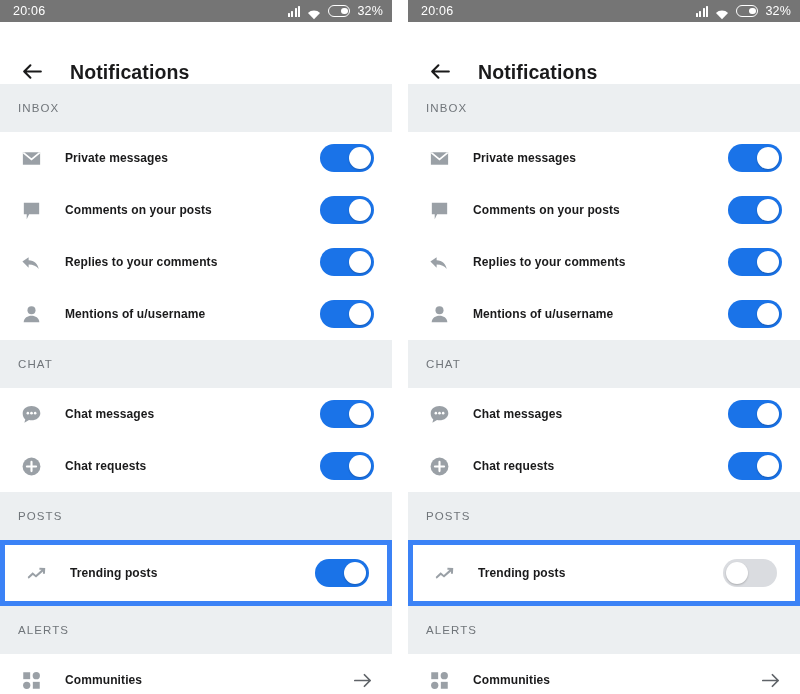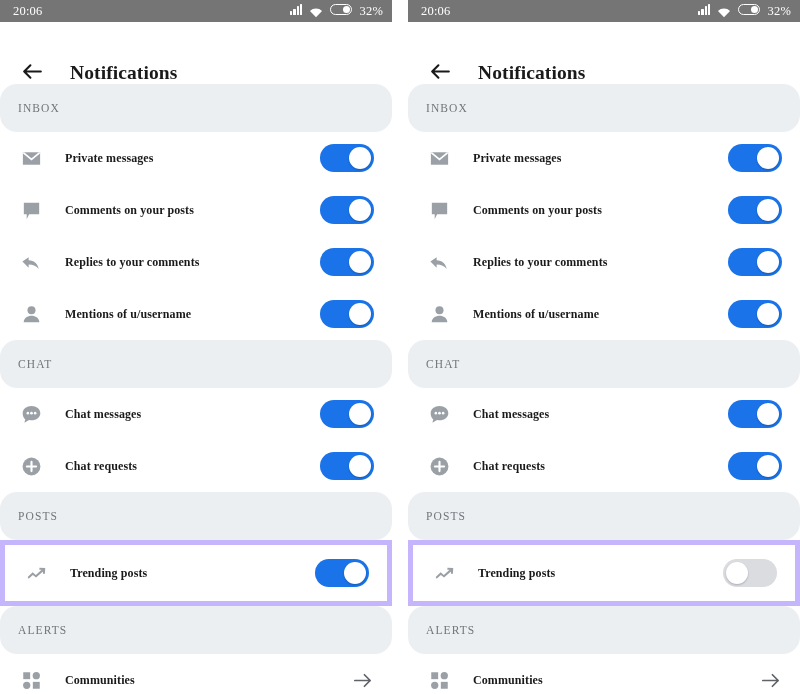--- a/index.html
+++ b/index.html
@@ -2,41 +2,41 @@
 <html><head>
 <meta charset="utf-8">
 <style>
   * { box-sizing: border-box; margin: 0; padding: 0; }
   html, body {
     width: 800px; height: 694px;
     background: #ffffff;
     font-family: "Liberation Sans", sans-serif;
     overflow: hidden;
   }
-  .stage { display: flex; width: 800px; height: 694px; background: #0c4a6e; font-family: Liberation Serif, serif; }
+  .stage { display: flex; width: 800px; height: 694px; background: #0c4a6e; }
   .panel {
     width: 392px; height: 694px;
     background: #ffffff;
     position: relative;
     overflow: hidden;
   }
   .gap { width: 16px; height: 694px; background: #ffffff; }
 
   
   .statusbar {
     height: 22px;
     background: #757575;
     display: flex;
     align-items: center;
     justify-content: space-between;
     padding: 0 9px 0 13px;
     color: #ffffff;
   }
   .status-time { font-size: 12.5px; font-weight: 400; letter-spacing: .2px; }
-  .status-right { display: flex; align-items: flex-start; gap: 7px; }
+  .status-right { display: flex; align-items: center; gap: 7px; }
   .signal { display: flex; align-items: flex-end; gap: 1.3px; height: 11px; }
   .signal i { width: 2.2px; background: #ffffff; display: block; border-radius: .5px; }
   .signal i:nth-child(1) { height: 4px; }
   .signal i:nth-child(2) { height: 6px; }
   .signal i:nth-child(3) { height: 8.5px; }
   .signal i:nth-child(4) { height: 11px; }
   .wifi { width: 14px; height: 11px; }
   .battery {
     width: 22px; height: 11.5px;
     border: 1.6px solid #ffffff;
@@ -70,21 +70,20 @@
   .section-head {
     background: #eceff1;
     height: 48px;
     display: flex;
     align-items: center;
     padding-left: 18px;
     font-size: 11.5px;
     letter-spacing: 1.1px;
     color: #70757a;
     font-weight: 500;
-    border-radius: 17px;
   }
 
   
   .row {
     height: 52px;
     background: #ffffff;
     display: flex;
     align-items: center;
     padding: 0 18px 0 18px;
   }
@@ -119,21 +118,21 @@
     background: #ffffff;
     box-shadow: 0 1px 2px rgba(0,0,0,.22);
   }
   .toggle.on .knob { right: 3px; }
   .toggle.off .knob { left: 3px; }
 
   .chev { width: 24px; height: 24px; flex: 0 0 24px; display:flex; align-items:center; justify-content:center;}
 
   
   .highlight-wrap {
-    border: 5px solid #c4b5fd;
+    border: 5px solid #3b82f6;
     background: #ffffff;
   }
   .highlight-wrap .row { height: 56px; }
 </style>
 </head>
 <body>
 
 <div class="stage">
 
   <div class="panel">

